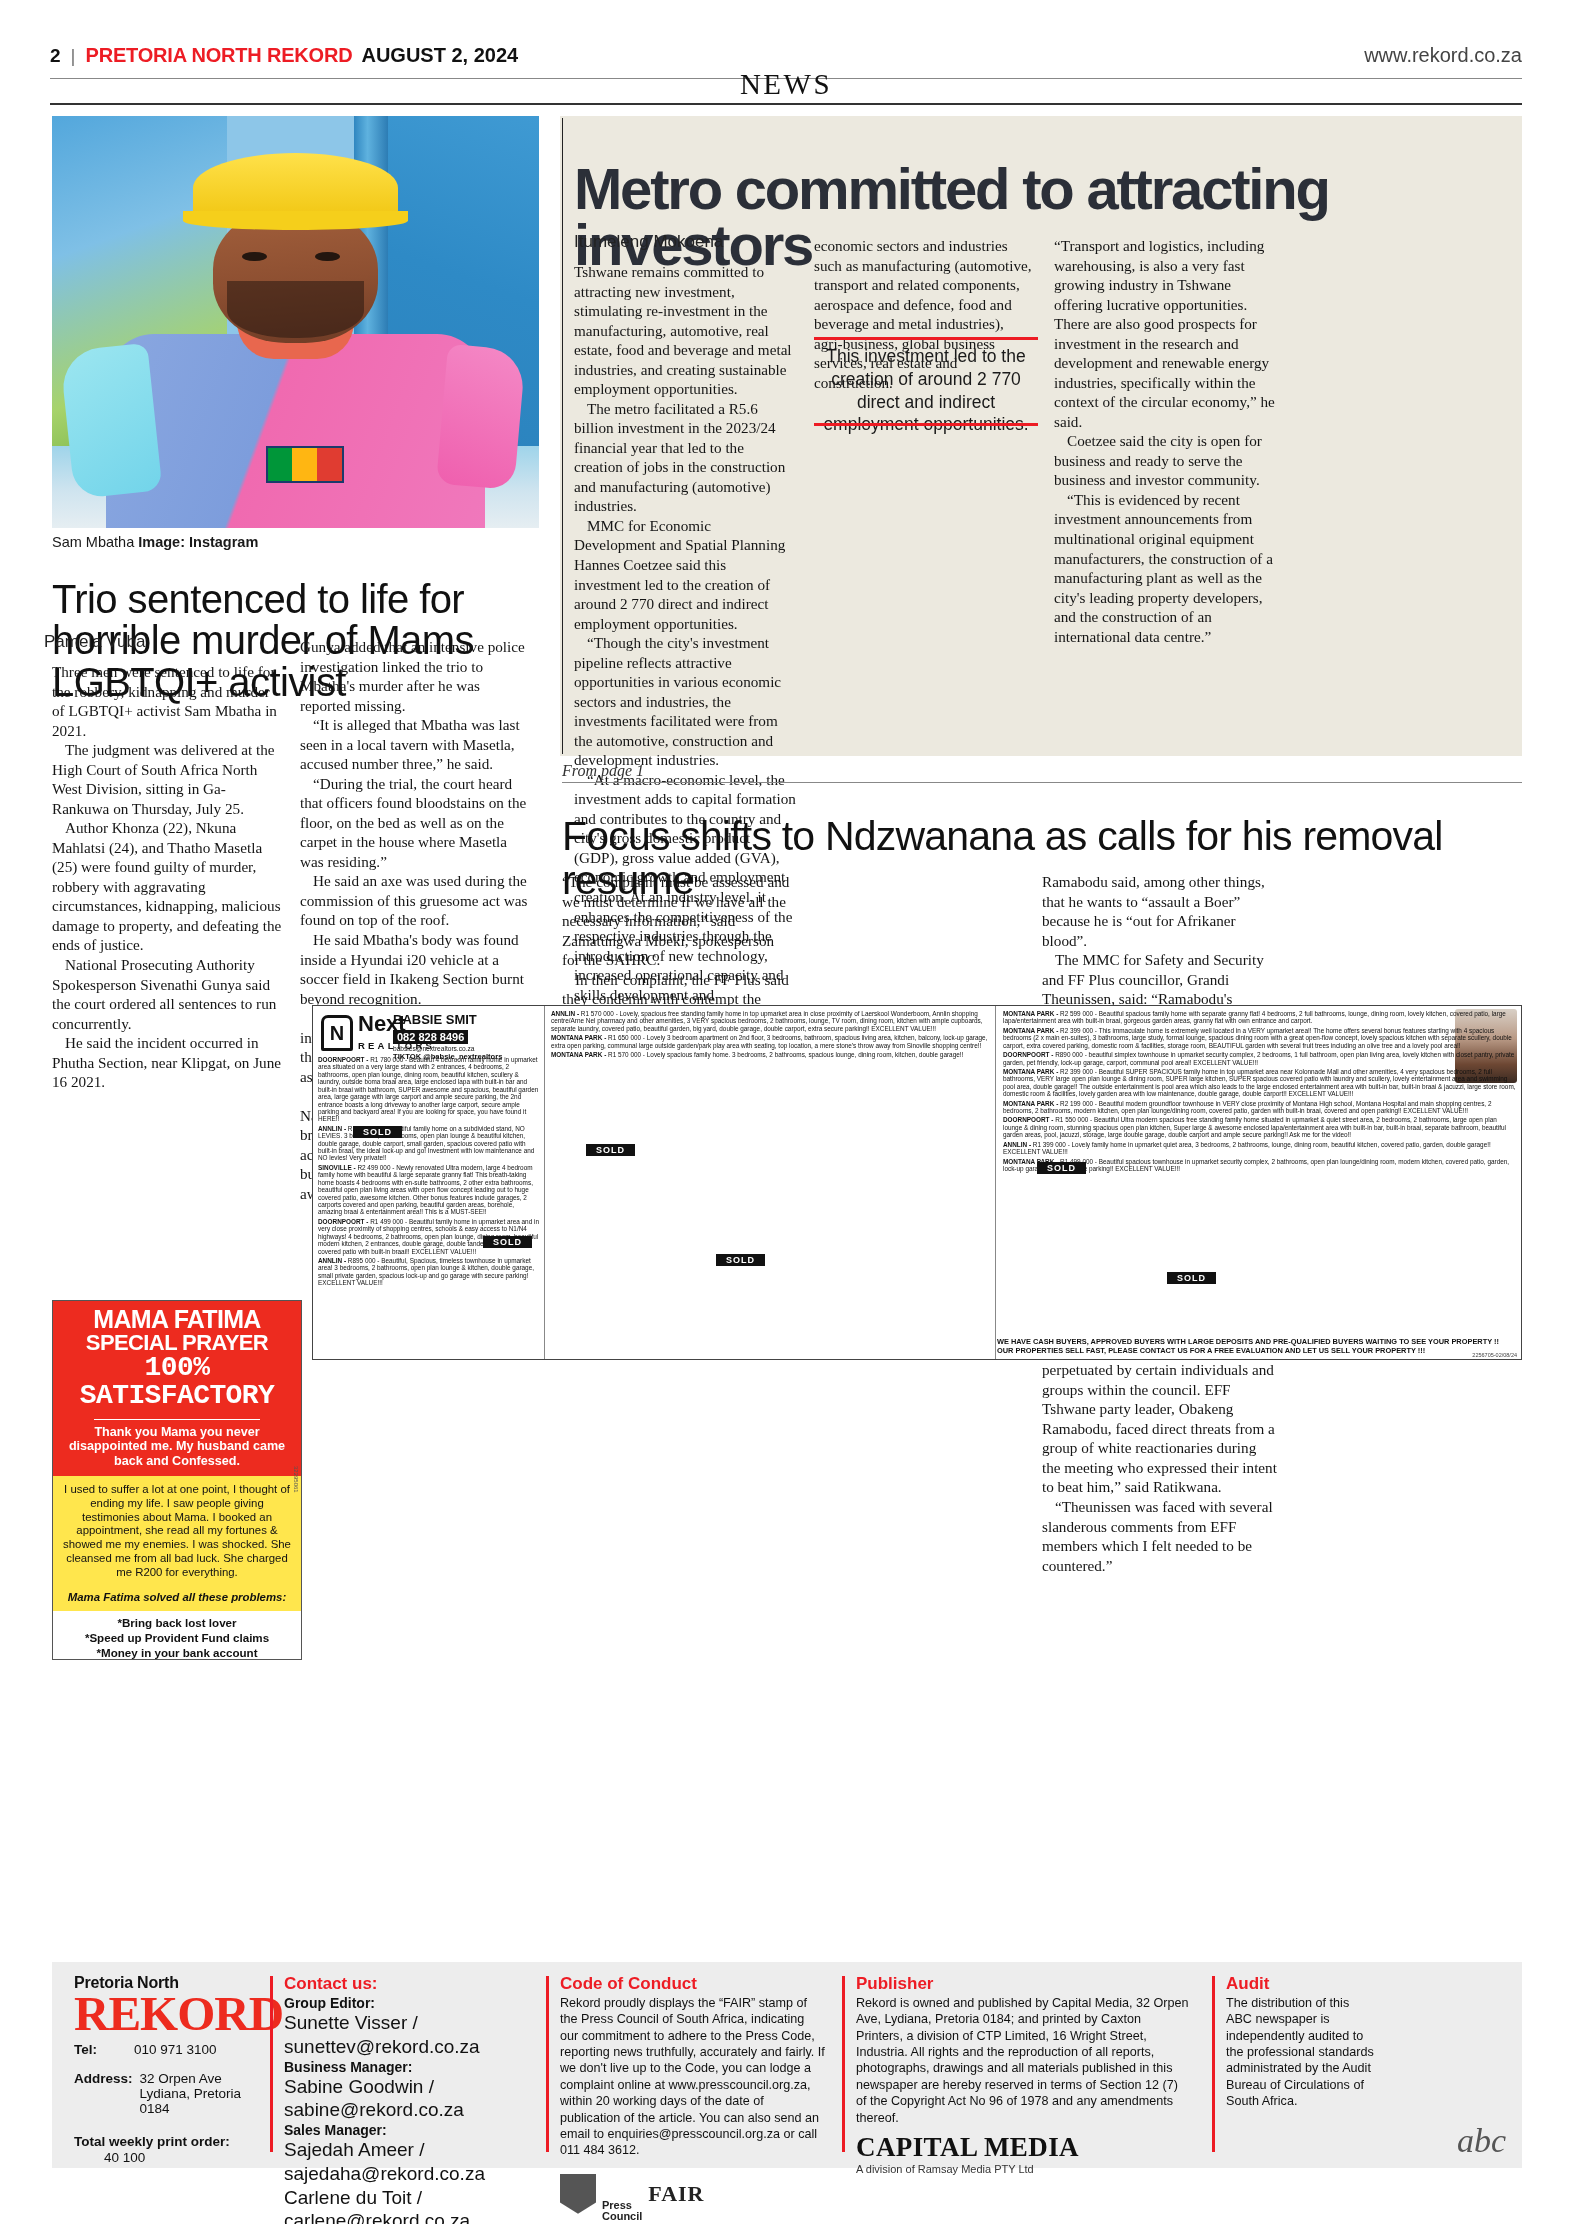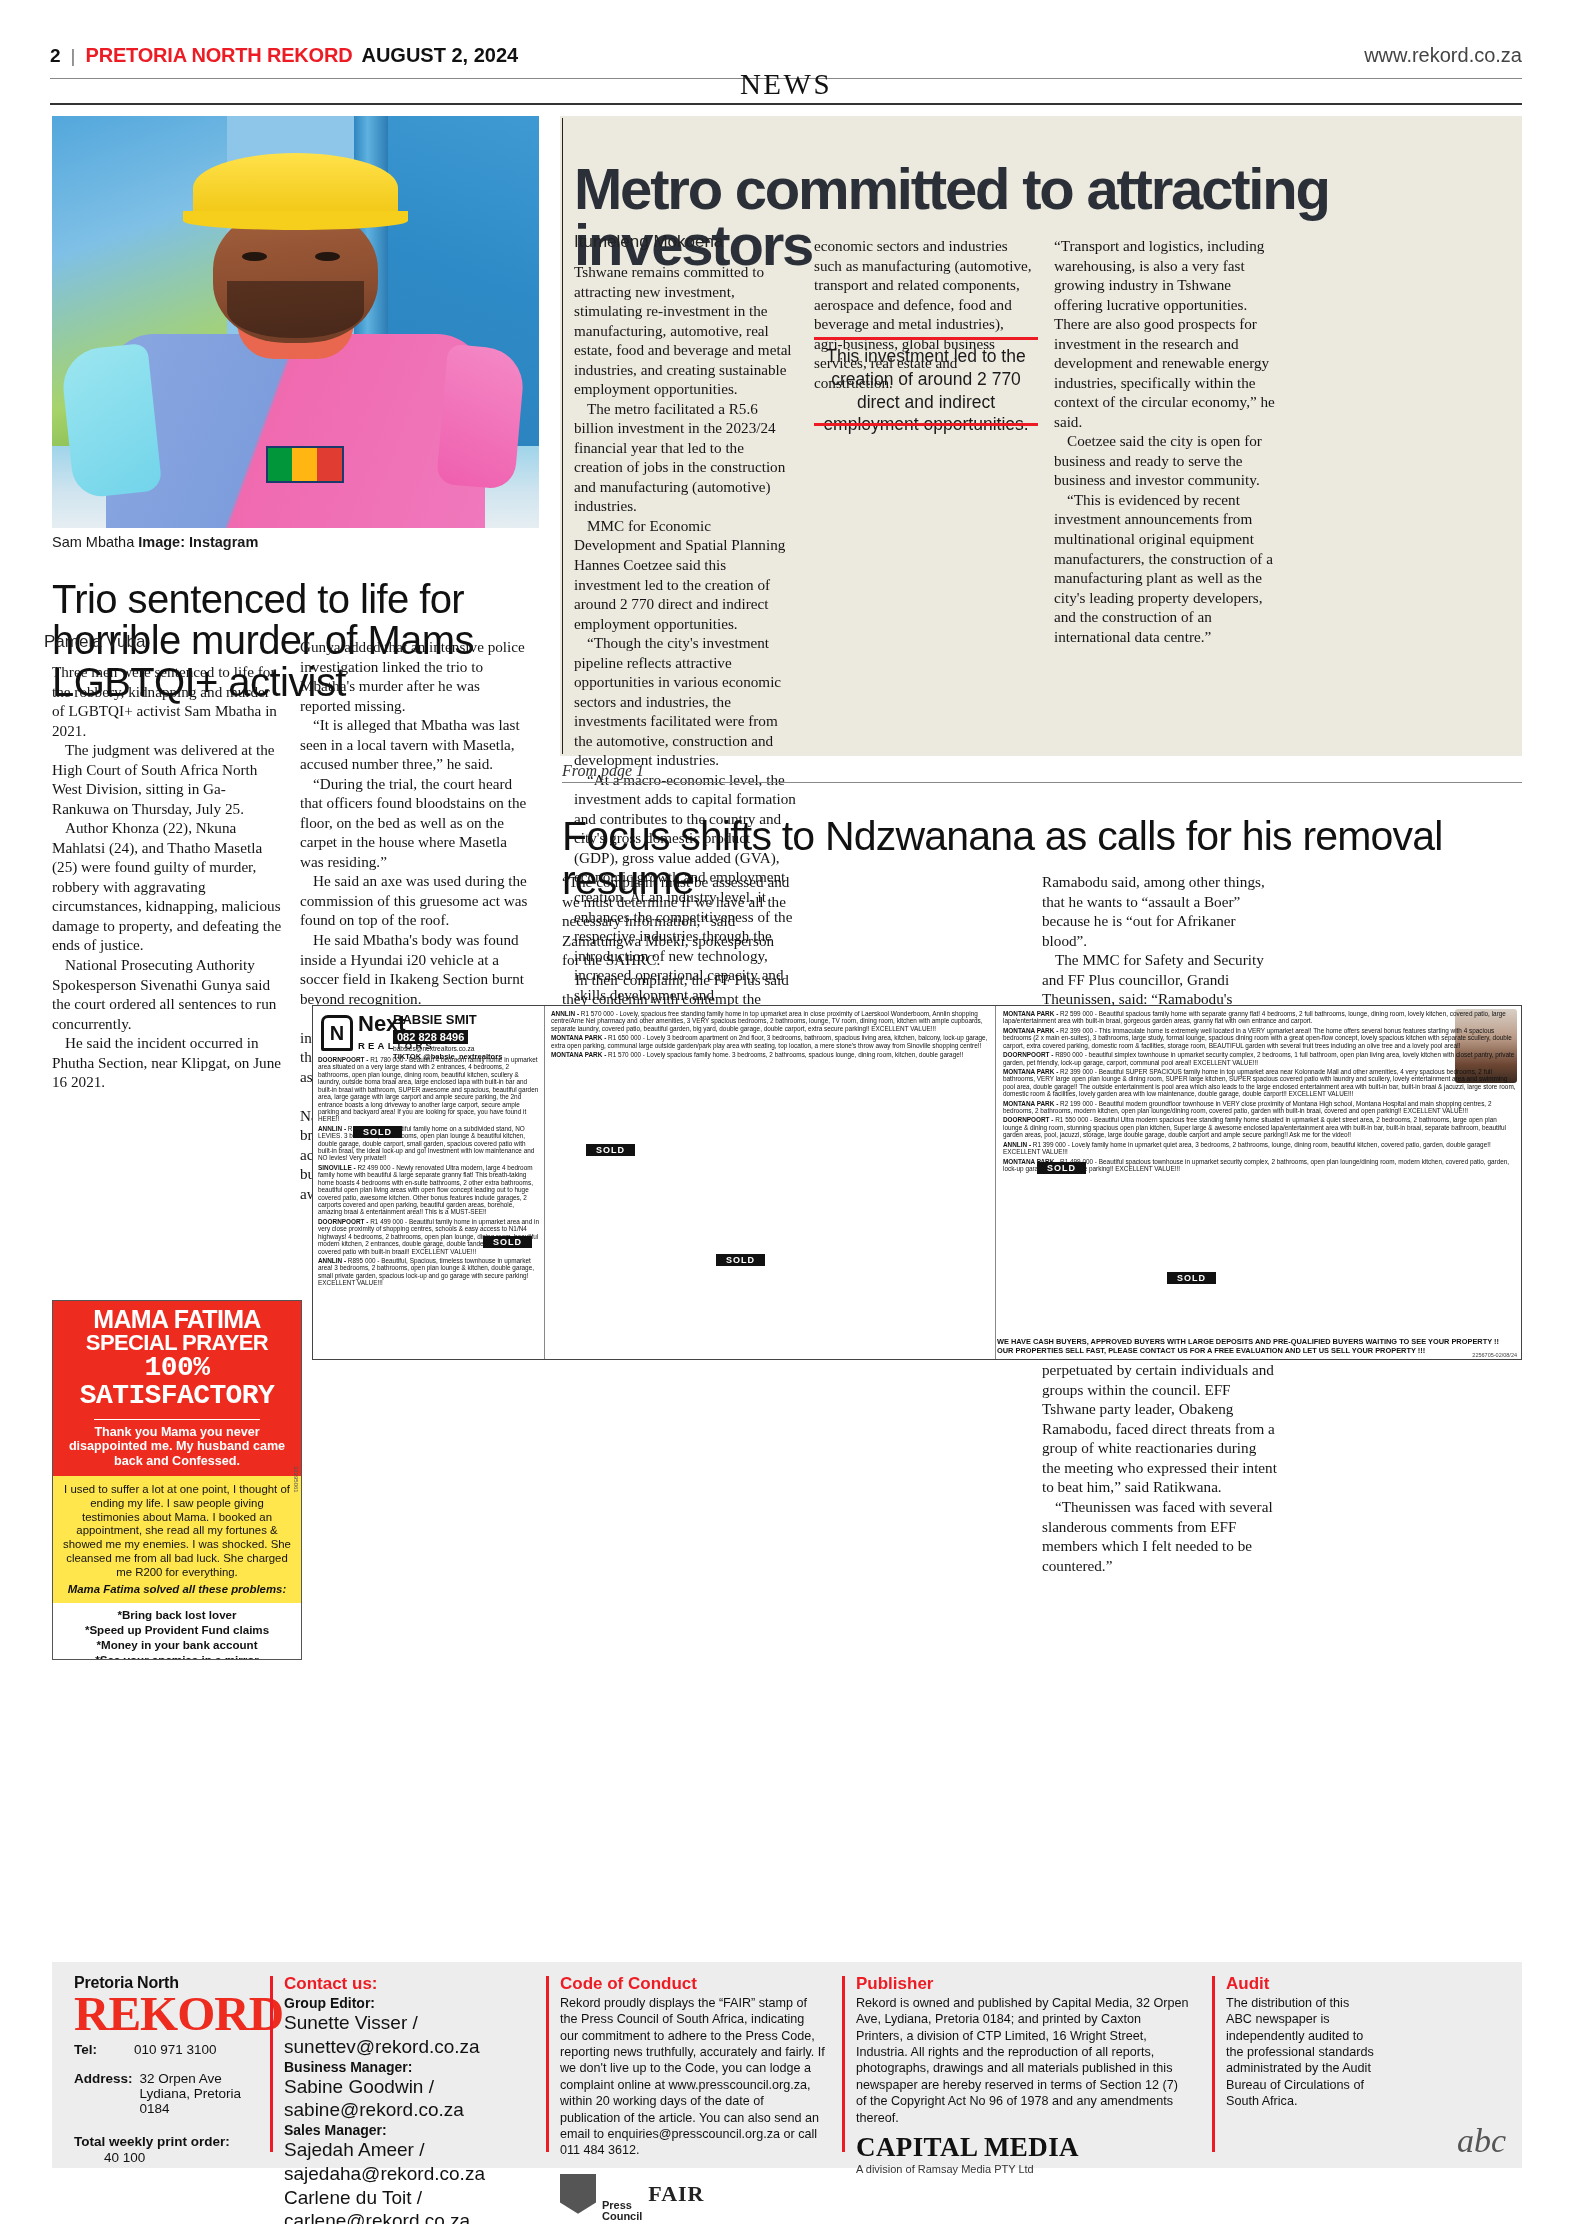--- a/index.html
+++ b/index.html
@@ -132,21 +132,21 @@
   }
   .af-t1 { font-size:25px; font-weight:bold; letter-spacing:-0.7px; line-height:1.0; }
   .af-t2 { font-size:22px; font-weight:bold; letter-spacing:-0.6px; line-height:1.0; }
   .af-t3 { font-size:28px; font-weight:bold; letter-spacing:-0.6px; line-height:1.0; margin-bottom:9px;font-family:Liberation Mono, monospace; }
   .af-hr { width:70%; height:1px; background:#fff; margin:4px auto 5px; }
   .af-t4 { font-size:12.6px; font-weight:bold; line-height:1.15; }
   .af-yellow {
     background:#FFE64D; color:#111; padding:7px 7px 6px; text-align:center;
     font-family:"Liberation Sans", sans-serif; font-size:11.4px; line-height:1.2;
   }
-  .af-yellow .ital { font-style:italic; font-weight:bold; display:block; margin-top:4px; }
+  .af-yellow .ital { font-style:italic; font-weight:bold; display:block; margin-top:12px; }
   .af-white {
     background:#fff; color:#111; text-align:center; padding:4px 4px 3px;
     font-family:"Liberation Sans", sans-serif; font-size:11.6px; font-weight:bold; line-height:1.3;
   }
   .ad-vcode { position:absolute; right:2px; top:46%; font-size:6px; color:#555;
     writing-mode:vertical-rl; font-family:"Liberation Sans", sans-serif; }
 
   
   .metro-block {
     position:absolute; left:560px; top:116px; width:962px; height:640px;

